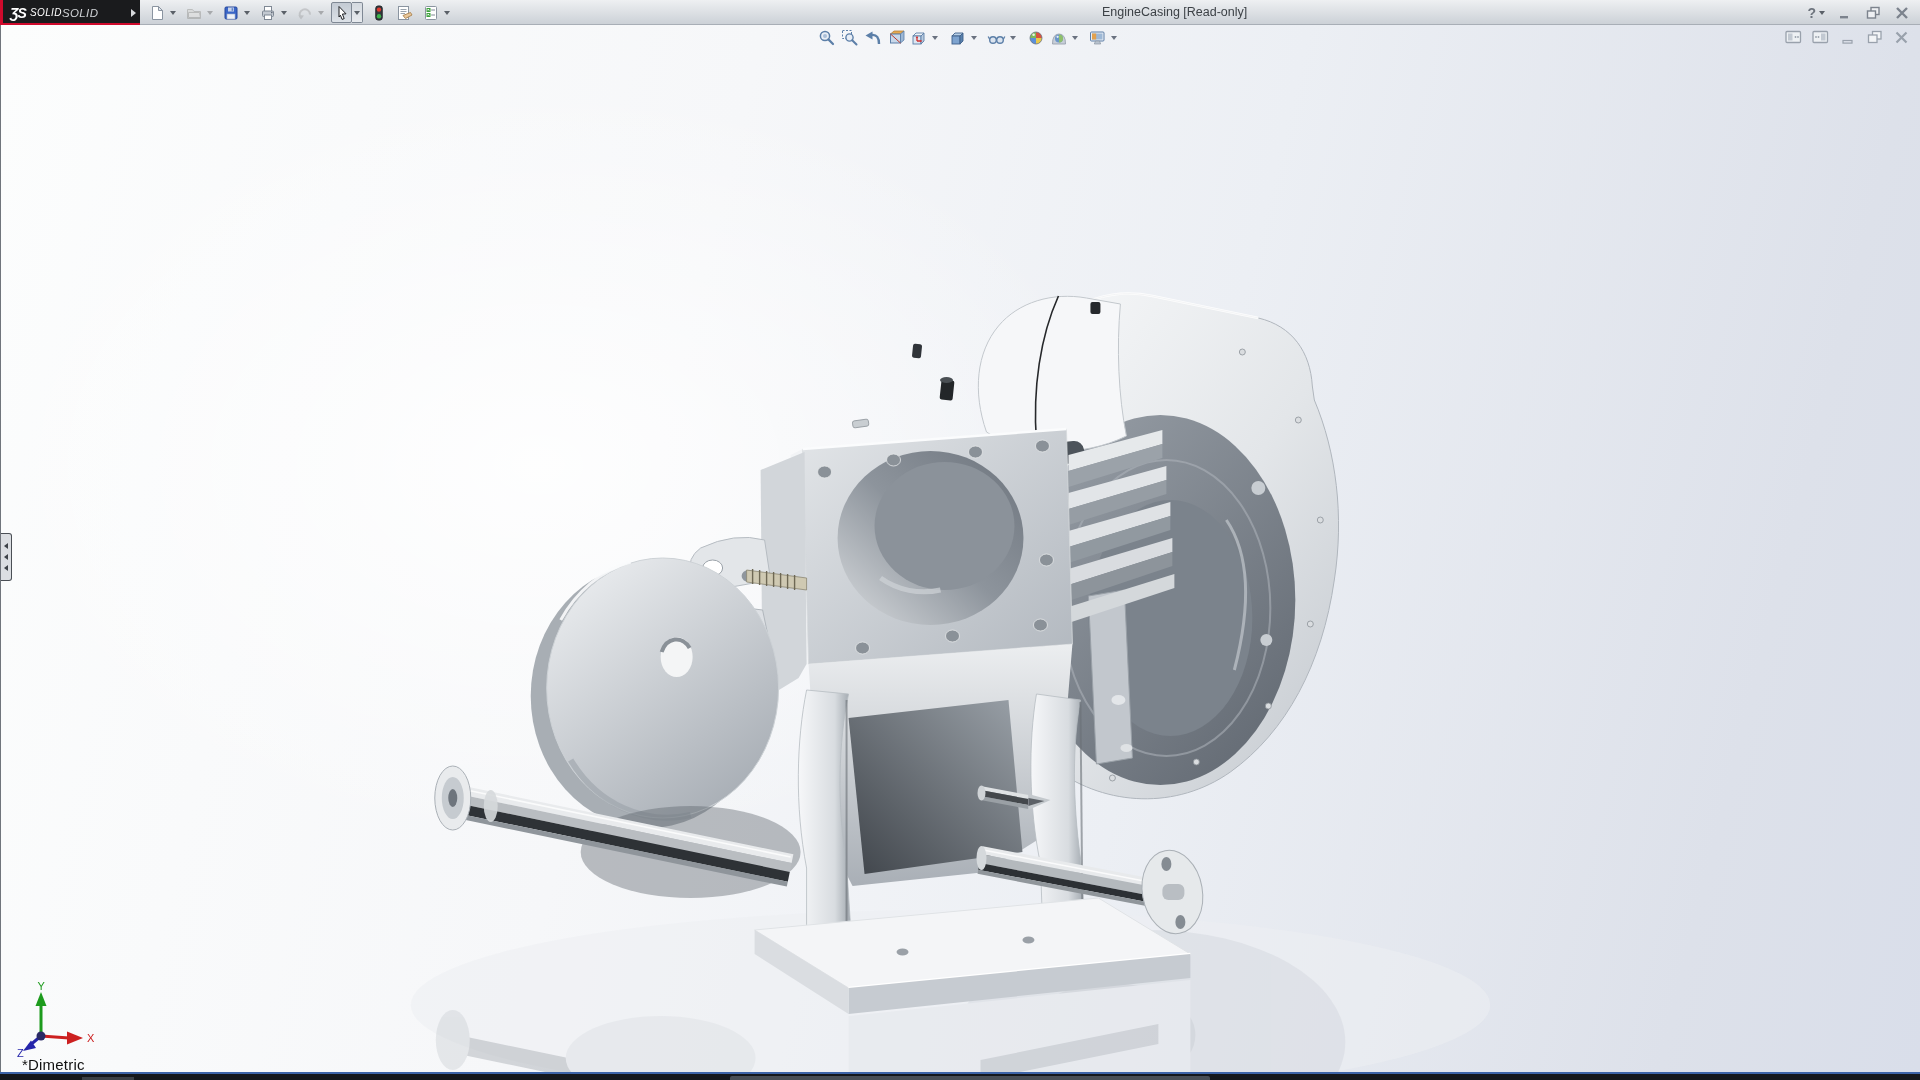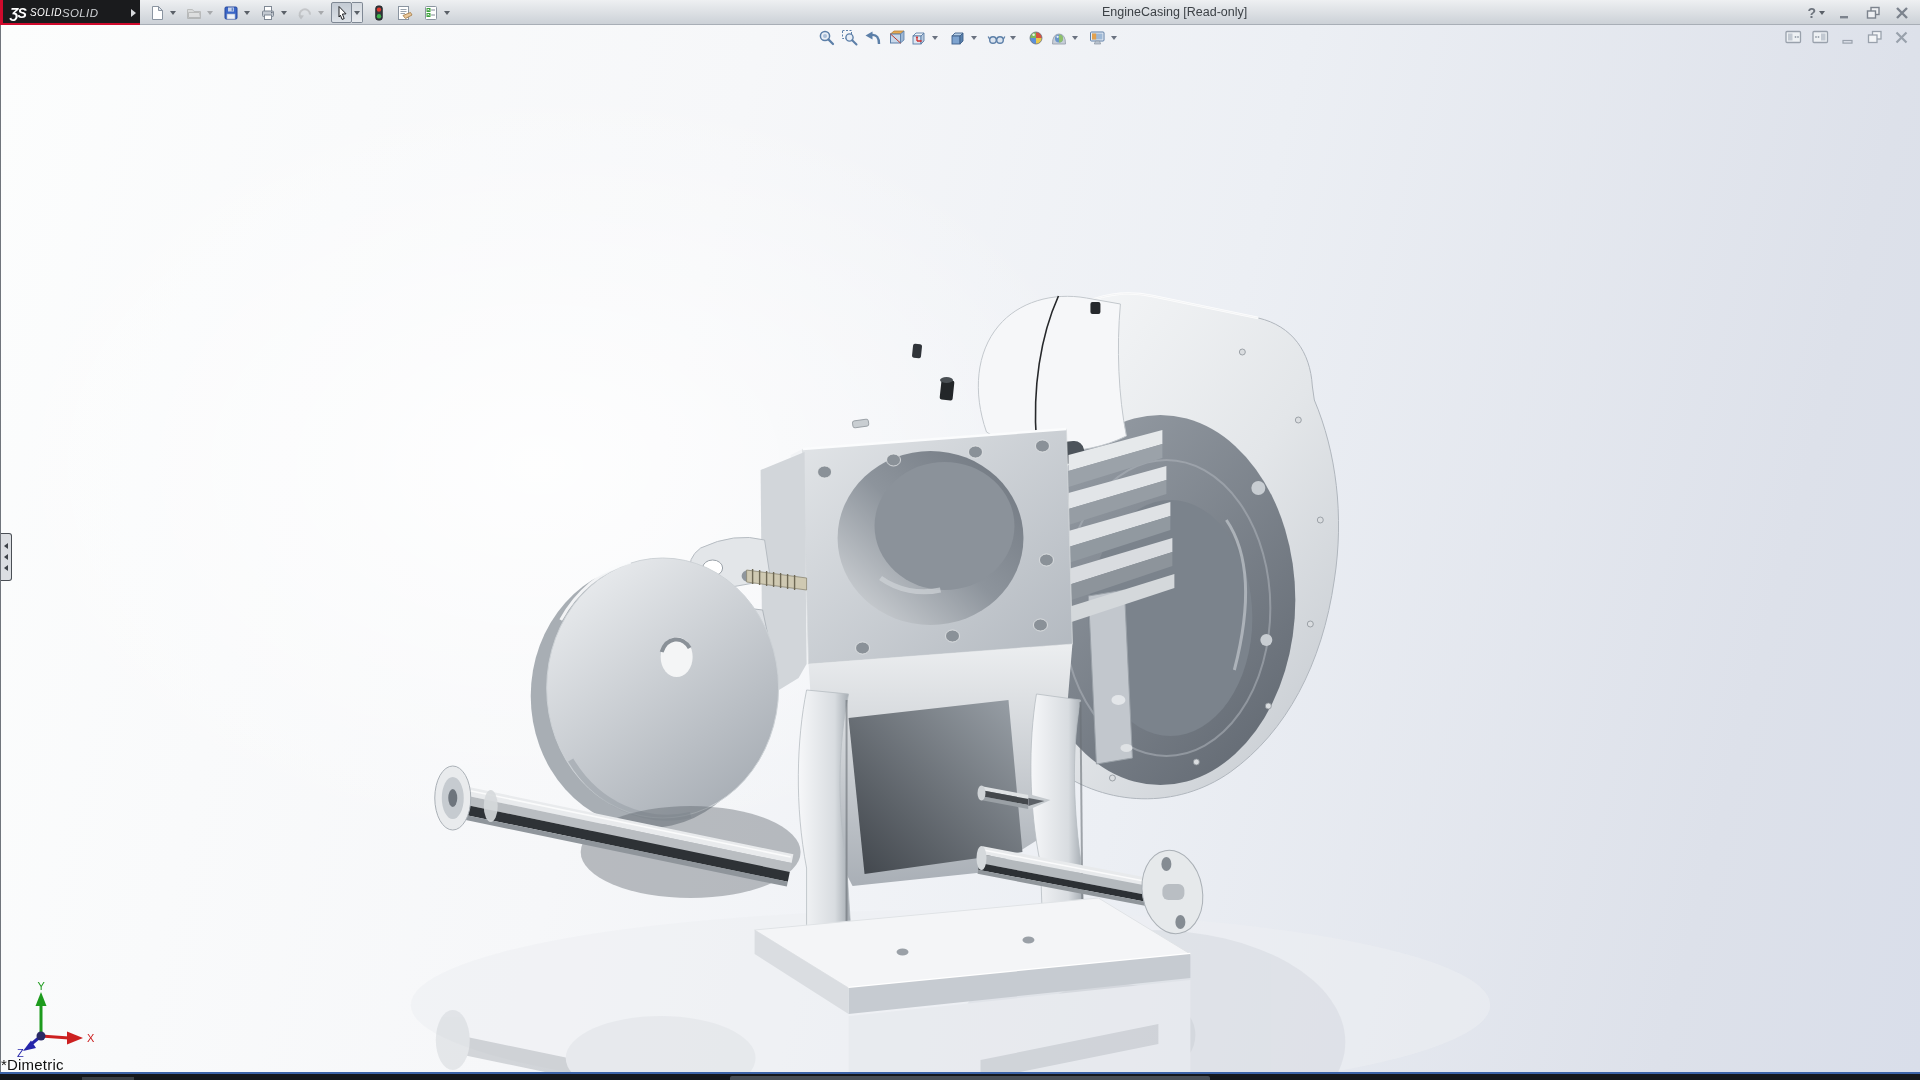--- a/index.html
+++ b/index.html
@@ -57,21 +57,21 @@
   .doc-controls { position:absolute; right:9px; top:4px; display:flex; align-items:center; gap:8px; }
   .dc-btn { width:19px; height:16px; display:flex; align-items:center; justify-content:center; cursor:pointer; }
 
   
   .left-tab { position:absolute; left:0; top:508px; width:11px; height:48px;
     background:#dbdee2; border:1px solid #4a4f55; border-left:none; border-radius:0 3px 3px 0;
     display:flex; flex-direction:column; align-items:center; justify-content:center; gap:5px; cursor:pointer; }
   .tri-left { width:0; height:0; border-top:3.5px solid transparent; border-bottom:3.5px solid transparent; border-right:4.5px solid #3d4248; }
 
   .triad { position:absolute; left:8px; bottom:14px; }
-  .view-label { position:absolute; left:0; bottom:-1px; font-size:15px; color:#111; letter-spacing:.2px; }
+  .view-label { position:absolute; left:21px; bottom:-1px; font-size:15px; color:#111; letter-spacing:.2px; }
 
   
   .bottom-strip { position:absolute; left:0; right:0; bottom:0; height:8px; background:#14171c; border-top:2px solid #3d64a8; }
   .strip-seg { position:absolute; left:730px; top:2px; width:480px; height:6px; background:#474d55; border-radius:2px 2px 0 0; }
   .strip-seg2 { position:absolute; left:82px; top:3px; width:52px; height:5px; background:#3a3f46; }
 </style>
 </head>
 <body>
 
 <div class="app">

